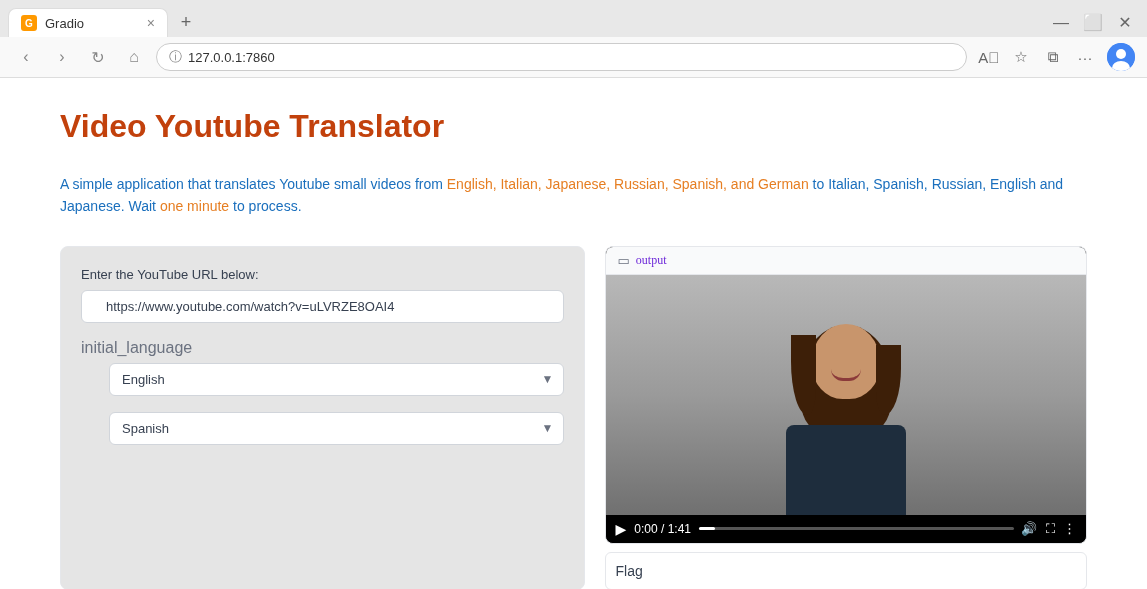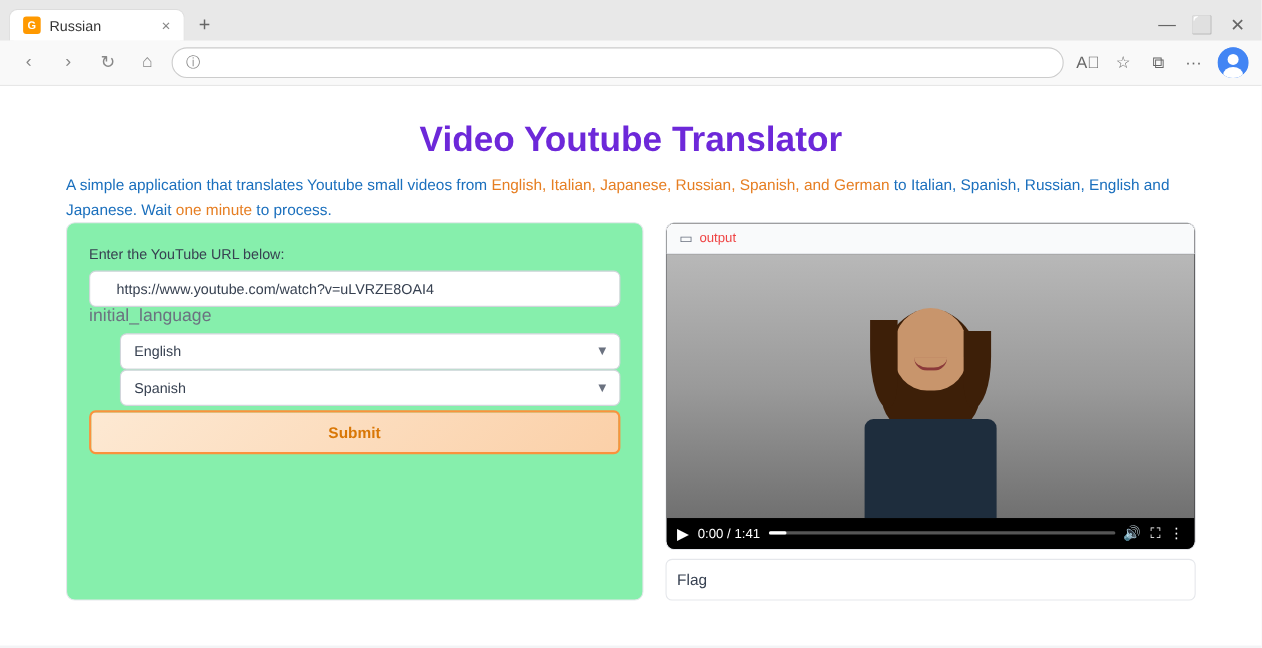--- a/index.html
+++ b/index.html
@@ -22,50 +22,50 @@
     .browser-address-icon { color: #888; font-size: 13px; }
     .browser-address-text { flex: 1; font-size: 13px; color: #333; }
     .browser-toolbar-icons { display: flex; gap: 4px; }
     .browser-toolbar-icon { width: 28px; height: 28px; display: flex; align-items: center; justify-content: center; color: #666; font-size: 15px; cursor: pointer; border-radius: 50%; }
     .browser-avatar { width: 28px; height: 28px; border-radius: 50%; background: #4285f4; overflow: hidden; cursor: pointer; }
     .browser-avatar svg { width: 100%; height: 100%; }
 
     
     .page-content { background: #fff; min-height: calc(589px - 80px); padding: 30px 60px; }
 
-    .page-title { text-align: center; font-size: 32px; font-weight: 700; color: #6d28d9; margin-bottom: 12px; }
-
-    .page-description { font-size: 14px; color: #1a6fbd; line-height: 1.6; }
+    .page-title { text-align: left; font-size: 32px; font-weight: 700; color: #c2410c; margin-bottom: 28px; }
+
+    .page-description { font-size: 14px; color: #1a6fbd; margin-bottom: 28px; line-height: 1.6; }
     .page-description .highlight { color: #e67e22; }
 
     .main-layout { display: flex; gap: 20px; }
 
     
-    .left-panel { flex: 1; background: #86efac; border: 1px solid #e5e7eb; border-radius: 8px; padding: 20px; display: flex; flex-direction: column; }
+    .left-panel { flex: 1; background: #e5e5e5; border: 1px solid #e5e7eb; border-radius: 8px; padding: 20px; display: flex; flex-direction: column; gap: 16px; }
 
     .field-label { font-size: 16px; color: #6b7280; margin-bottom: 6px; }
     .url-label { font-size: 13px; color: #374151; margin-bottom: 8px; }
 
     .url-input { width: 100%; padding: 8px 24px; border: 1px solid #d1d5db; border-radius: 6px; font-size: 13px; color: #374151; outline: none; }
 
     .select-wrapper { position: relative; padding-left: 28px; }
     .select-field { width: 100%; padding: 8px 32px 8px 12px; border: 1px solid #d1d5db; border-radius: 6px; font-size: 13px; color: #374151; background: #fff; appearance: none; cursor: pointer; outline: none; }
     .select-chevron { position: absolute; right: 10px; top: 50%; transform: translateY(-50%); color: #6b7280; pointer-events: none; font-size: 12px; }
 
     .buttons-row { display: flex; gap: 12px; margin-top: 4px; }
     .btn-clear { flex: 1; padding: 10px; border: 1px solid #d1d5db; border-radius: 6px; background: #fff; font-size: 14px; color: #374151; cursor: pointer; }
     .btn-submit { flex: 1; padding: 10px; border: 2px solid #fb923c; border-radius: 6px; background: linear-gradient(135deg, #fde9d3, #fbd0a8); font-size: 14px; color: #d97706; font-weight: 600; cursor: pointer; }
 
     
     .right-panel { flex: 1; display: flex; flex-direction: column; gap: 0; }
 
     .video-container { border: 1px solid #e5e7eb; border-radius: 8px; overflow: hidden; background: #000; }
     .video-header { background: #f9fafb; border-bottom: 1px solid #e5e7eb; padding: 6px 12px; display: flex; align-items: center; gap: 6px; }
     .video-header-icon { color: #6b7280; font-size: 13px; }
-    .video-header-label { font-size: 12px; color: #ef4444; }
+    .video-header-label { font-size: 12px; color: #6d28d9; font-family: Liberation Serif, serif; }
 
     .video-player { position: relative; width: 100%; height: 240px; background: #2a2a2a; display: flex; align-items: center; justify-content: center; overflow: hidden; }
     .video-controls-bar { background: rgba(0,0,0,0.7); display: flex; align-items: center; padding: 6px 10px; gap: 8px; }
     .video-play-btn { color: #fff; font-size: 14px; cursor: pointer; }
     .video-time { color: #fff; font-size: 12px; white-space: nowrap; text-align: center; }
     .video-progress { flex: 1; height: 3px; background: #555; border-radius: 2px; position: relative; }
     .video-progress-fill { height: 100%; width: 5%; background: #fff; border-radius: 2px; }
     .video-volume { color: #fff; font-size: 13px; cursor: pointer; }
     .video-fullscreen { color: #fff; font-size: 13px; cursor: pointer; }
     .video-more { color: #fff; font-size: 13px; cursor: pointer; }
@@ -74,37 +74,38 @@
   </style>
 </head>
 <body>
 
 <div class="browser-chrome">
   <div class="browser-tab-bar">
     <div class="browser-tab">
       <div class="browser-tab-favicon">
         <span>G</span>
       </div>
-      <span class="browser-tab-title">Russian</span>
+      <span class="browser-tab-title">Gradio</span>
       <span class="browser-tab-close">×</span>
     </div>
     <div class="browser-new-tab">+</div>
     <div class="browser-window-controls">
       <div class="browser-window-btn">—</div>
       <div class="browser-window-btn">⬜</div>
       <div class="browser-window-btn">✕</div>
     </div>
   </div>
   <div class="browser-toolbar">
     <div class="browser-nav-btn">‹</div>
     <div class="browser-nav-btn">›</div>
     <div class="browser-nav-btn">↻</div>
     <div class="browser-nav-btn">⌂</div>
     <div class="browser-address-bar">
       <span class="browser-address-icon">ⓘ</span>
+      <span class="browser-address-text">127.0.0.1:7860</span>
     </div>
     <div class="browser-toolbar-icons">
       <div class="browser-toolbar-icon">A⃣</div>
       <div class="browser-toolbar-icon">☆</div>
       <div class="browser-toolbar-icon">⧉</div>
       <div class="browser-toolbar-icon">···</div>
     </div>
     <div class="browser-avatar">
       <svg viewBox="0 0 28 28" xmlns="http://www.w3.org/2000/svg">
         <circle cx="14" cy="14" r="14" fill="#4285f4"></circle>
@@ -152,21 +153,20 @@
             <option>Italian</option>
             <option>Russian</option>
             <option>English</option>
             <option>Japanese</option>
           </select>
           <span class="select-chevron">▼</span>
         </div>
       </div>
 
       <div class="buttons-row">
-        <button class="btn-submit">Submit</button>
       </div>
     </div>
 
     <div class="right-panel">
       <div class="video-container">
         <div class="video-header">
           <span class="video-header-icon">▭</span>
           <span class="video-header-label">output</span>
         </div>
         <div class="video-player">

